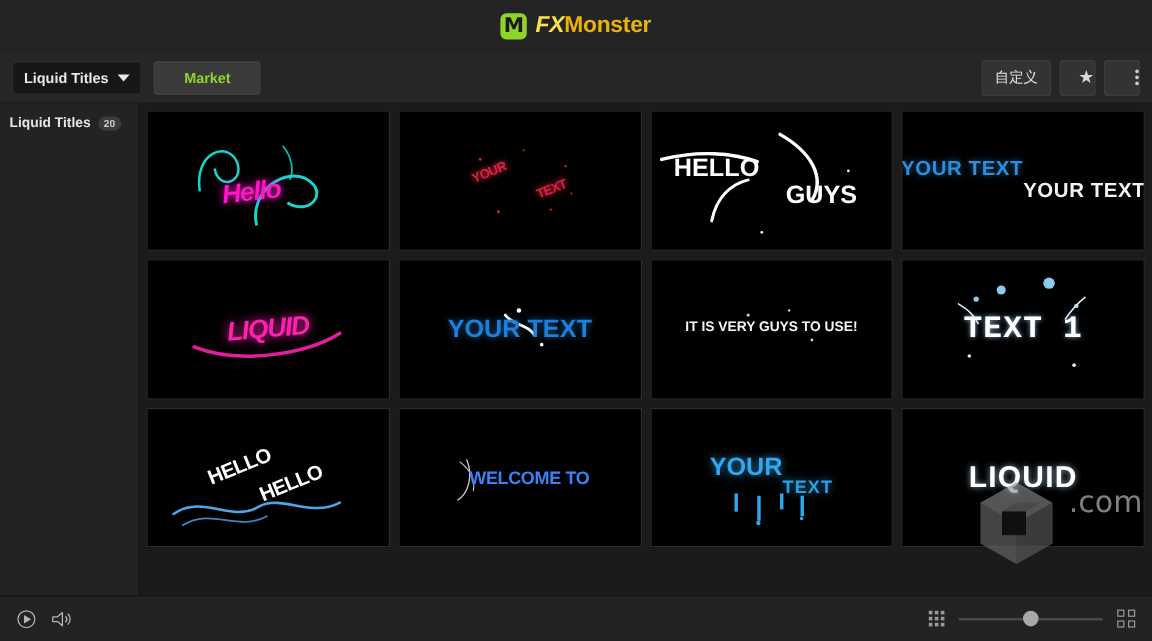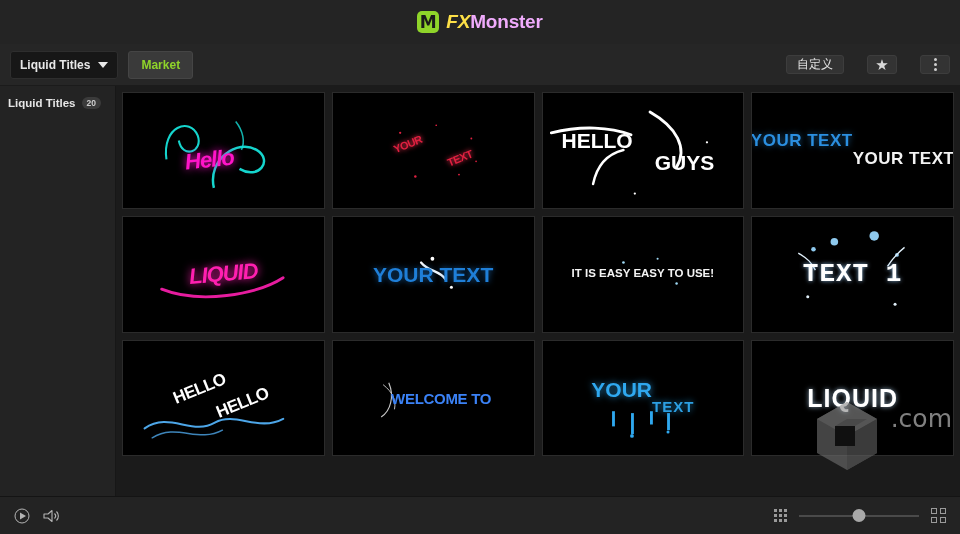--- a/index.html
+++ b/index.html
@@ -31,21 +31,21 @@
     display: inline-block;
   }
   .brand-mark .m {
     position: absolute; inset: 0;
     color: #1a1a1a; font-size: 17px; font-weight: bold;
     line-height: 22px; text-align: center;
     font-family: "DejaVu Sans", sans-serif;
   }
   .brand-text { font-size: 19px; font-weight: bold; letter-spacing: -0.2px; }
   .brand-text .fx { color: #fde047; font-style: italic; }
-  .brand-text .monster { color: #f0abfc; }
+  .brand-text .monster { color: #eab308; }
 
   
   .toolbar {
     height: 42px; flex: 0 0 42px;
     background: #262626;
     display: flex; align-items: center;
     padding: 0 10px;
     border-bottom: 1px solid #1b1b1b;
   }
   .dropdown {
@@ -64,35 +64,34 @@
     border-right: 5px solid transparent;
     border-top: 6px solid #e8e8e8;
     margin-left: auto;
   }
   .market-btn {
     height: 28px; margin-left: 10px;
     background: #3a3a3a;
     border: 1px solid #454545;
     border-radius: 3px;
     display: flex; align-items: center;
-    padding: 0 12px;
+    padding: 0 24px;
     color: #8fd42a; font-size: 12px; font-weight: bold;
     cursor: pointer;
   }
   .tb-right { margin-left: auto; display: flex; align-items: center; gap: 7px; }
   .tb-btn {
-    height: 19px; min-width: 30px;
+    height: 30px; min-width: 30px;
     background: #333333;
     border: 1px solid #3d3d3d;
     border-radius: 3px;
-    display: flex; align-items: center; justify-content: center;
+    display: flex; align-items: center; justify-content: flex-end;
     color: #e2e2e2; font-size: 12px;
     padding: 0 10px;
     cursor: pointer;
-    margin-left: 16px;
   }
   .tb-btn.icon-only { padding: 0; width: 30px; }
   .star { color: #d8d8d8; font-size: 15px; line-height: 1; }
   .dots { display: flex; flex-direction: column; gap: 2px; align-items: center; }
   .dots i { width: 3px; height: 3px; background: #cfcfcf; border-radius: 50%; display: block; }
 
   
   .body-row { flex: 1 1 auto; display: flex; min-height: 0; }
   .sidebar {
     width: 116px; flex: 0 0 116px;
@@ -346,21 +345,21 @@
           </div>
         </div>
 
         <div class="cell">
           <svg class="art-svg" viewBox="0 0 210 121">
             <circle cx="84" cy="48" r="1.4" fill="#9fd9f5"></circle>
               <circle cx="120" cy="44" r="1.1" fill="#9fd9f5"></circle>
             <circle cx="140" cy="70" r="1.3" fill="#9fd9f5"></circle>
           </svg>
           <div class="thumb t7">
-            <span class="tline l1">IT IS EASY EASY TO USE!</span>
+            <span class="tline l1">IT IS VERY GUYS TO USE!</span>
           </div>
         </div>
 
         <div class="cell">
           <svg class="art-svg" viewBox="0 0 210 121">
             <circle cx="86" cy="26" r="4" fill="#8ec9ee"></circle>
               <circle cx="128" cy="20" r="5" fill="#8ec9ee"></circle>
             <circle cx="64" cy="34" r="2.4" fill="#8ec9ee"></circle>
               <circle cx="152" cy="40" r="2" fill="#8ec9ee"></circle>
             <path d="M48 38 C58 44 62 48 66 56" stroke="#dfeef8" stroke-width="1.4" fill="none"></path>

